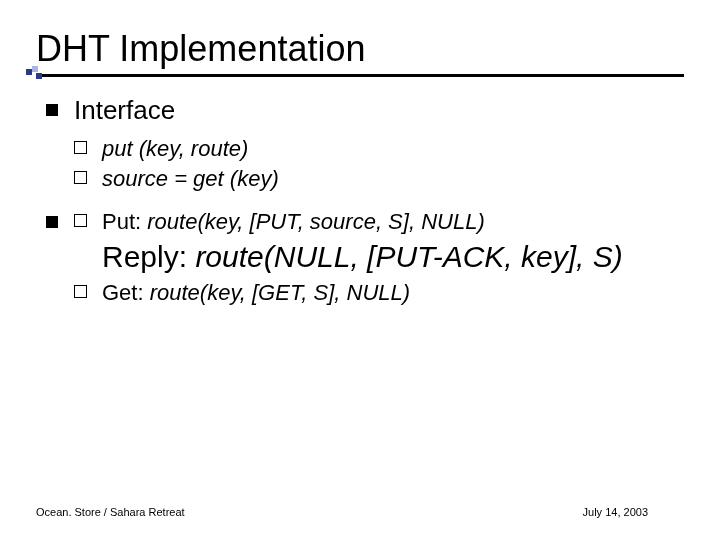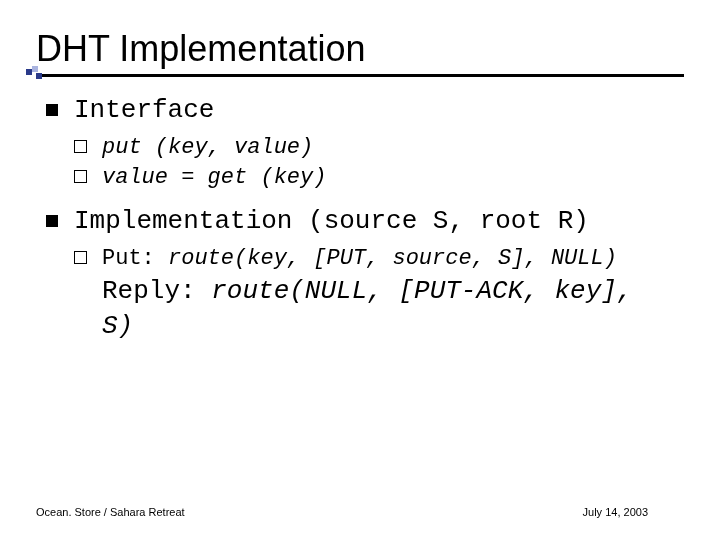--- a/index.html
+++ b/index.html
@@ -7,26 +7,26 @@
   .slide { position: relative; width: 684px; height: 540px; padding: 28px 36px 0 36px; }
   .title { font-size: 36px; font-weight: 400; margin-bottom: 4px; }
   .rule { height: 3px; background: #000; width: 648px; margin-bottom: 18px; position: relative; }
   .accent { position: absolute; left: -12px; top: -7px; width: 18px; height: 18px; }
   .accent .sq { position: absolute; width: 6px; height: 6px; background: #2a3a8a; }
   .accent .s1 { left: 2px; top: 2px; }
   .accent .s2 { left: 8px; top: -1px; background: #aab4e0; }
   .accent .s3 { left: 12px; top: 6px; }
   .content { padding-left: 10px; }
   ul { list-style: none; }
-  .lvl1 > li { font-size: 26px; margin-bottom: 10px; padding-left: 28px; position: relative; font-family: Liberation Mono, monospace; }
+  .lvl1 > li { font-size: 26px; margin-bottom: 10px; padding-left: 28px; position: relative; }
   .lvl1 > li::before { content: ""; position: absolute; left: 0; top: 9px; width: 12px; height: 12px; background: #000; }
   .lvl2 { margin-top: 8px; margin-bottom: 14px; }
   .lvl2 > li { font-size: 22px; padding-left: 28px; position: relative; line-height: 1.35; }
   .lvl2 > li::before { content: ""; position: absolute; left: 0; top: 7px; width: 11px; height: 11px; border: 1.5px solid #000; }
-  .wrapline { padding-left: 28px; font-size: 26px; line-height: 1.35; }
+  .wrapline { padding-left: 28px; font-size: 30px; line-height: 1.35; }
   em, .it { font-style: italic; }
   .footer { position: absolute; left: 36px; right: 36px; bottom: 22px; font-size: 11px; color: #000; display: flex; justify-content: space-between; text-align: right; }
 </style>
 </head>
 <body>
 
 <div class="slide">
 
   <h1 class="title">DHT Implementation</h1>
   <div class="rule">
@@ -37,37 +37,39 @@
     </div>
   </div>
 
   <div class="content">
     <ul class="lvl1">
 
       <li>
         <span>Interface</span>
         <ul class="lvl2">
           <li>
-            <span class="it">put</span><span class="it"> (key, value)</span>
+            <span class="it">put</span><span class="it"> (key, route)</span>
           </li>
           <li>
-            <span class="it">value</span><span class="it"> = get (key)</span>
+            <span class="it">source</span><span class="it"> = get (key)</span>
           </li>
         </ul>
       </li>
 
       <li>
-        <span>Implementation (source S, root R)</span>
         <ul class="lvl2">
           <li>
             <span>Put: </span><span class="it">route(key, [PUT, source, S], NULL)</span>
           </li>
           <div class="wrapline">
             <span>Reply: </span><span class="it">route(NULL, [PUT-ACK, key], S)</span>
           </div>
+          <li>
+            <span>Get: </span><span class="it">route(key, [GET, S], NULL)</span>
+          </li>
         </ul>
       </li>
 
     </ul>
   </div>
 
   <div class="footer">
     <span>Ocean. Store / Sahara Retreat</span>
     <span>July 14, 2003</span>
   </div>

